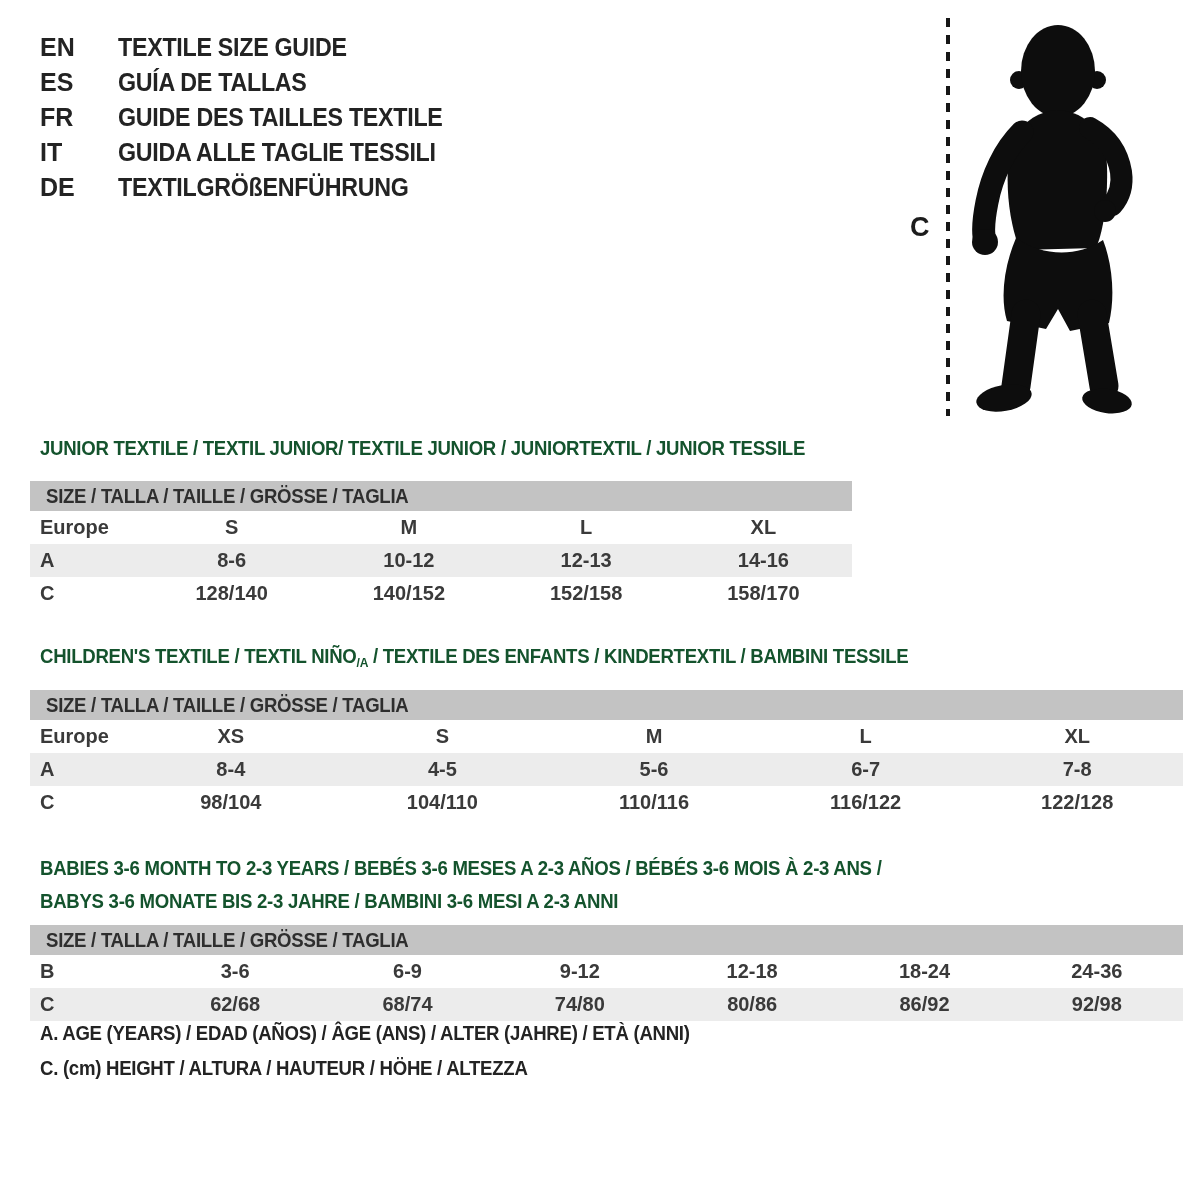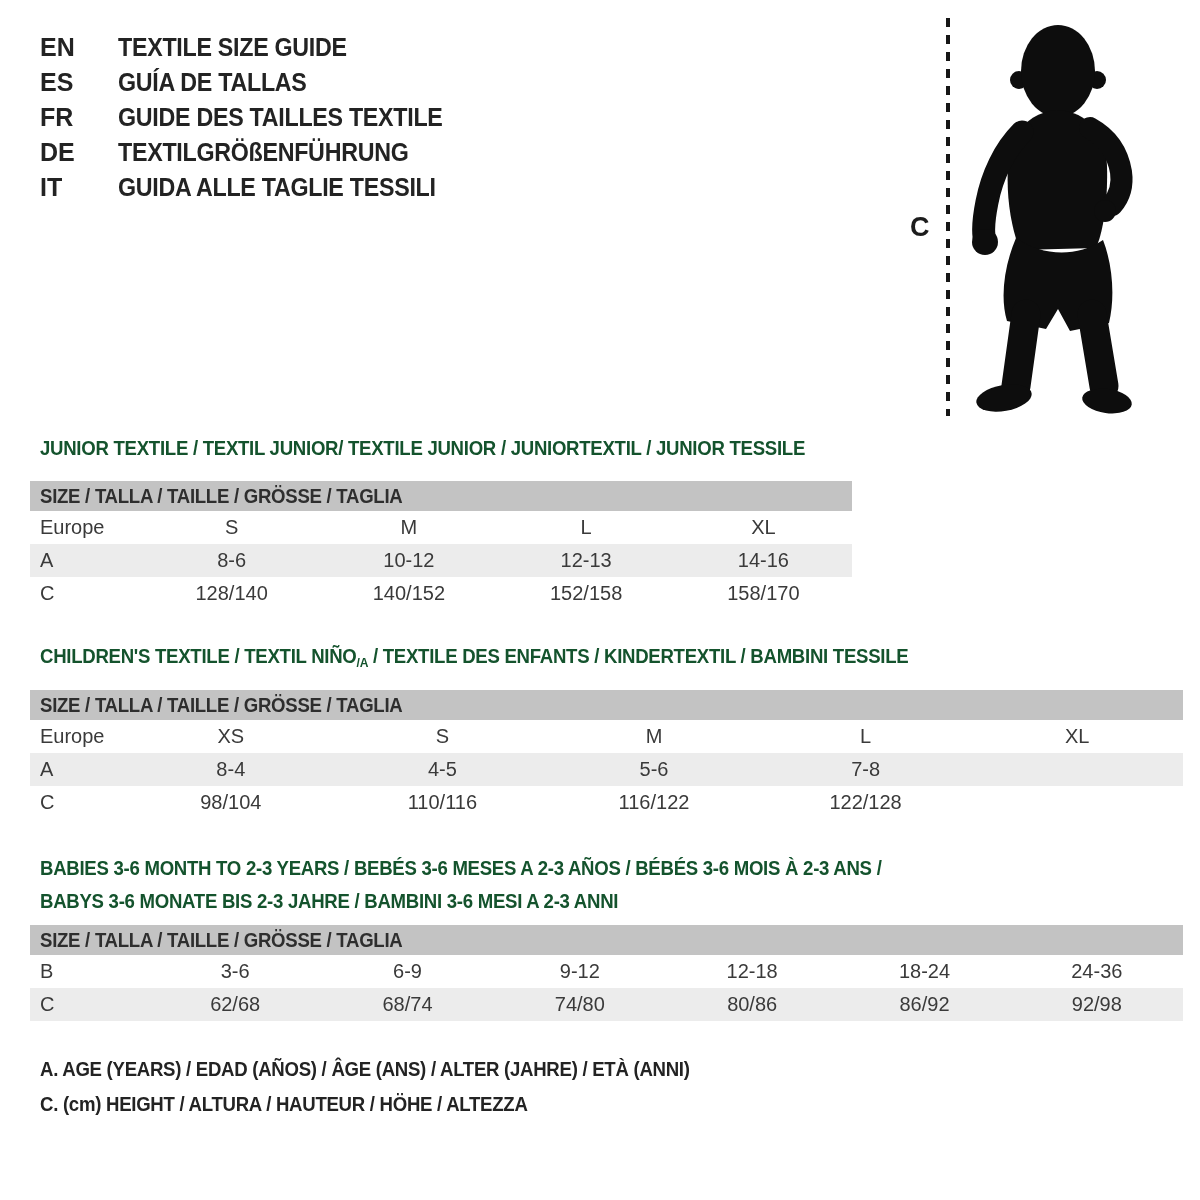--- a/index.html
+++ b/index.html
@@ -18,34 +18,34 @@
              background:repeating-linear-gradient(to bottom,#161616 0 9px,transparent 9px 17px);}
   .measure-c{position:absolute;left:910px;top:212px;font-size:27px;font-weight:bold;color:#1c1c1c;}
 
   
   .section-title{position:absolute;left:40px;font-size:20px;font-weight:bold;color:#14532d;white-space:nowrap;line-height:24px;}
   .section-title .sub{font-size:13px;vertical-align:-4px;}
 
   
   .size-table{position:absolute;left:30px;}
   .size-header{height:30px;line-height:30px;background:#c3c3c3;font-size:20px;font-weight:bold;
-               padding-left:10px;color:#2e2e2e;}
-  .trow{display:grid;height:33px;line-height:33px;font-size:20px;font-weight:normal;color:#3a3a3a;}
+               padding-left:16px;color:#2e2e2e;}
+  .trow{display:grid;height:33px;line-height:33px;font-size:20px;font-weight:bold;color:#3a3a3a;}
   .trow.shaded{background:#ececec;}
   .tlabel{padding-left:10px;text-align:left;}
   .tcell{text-align:center;}
   .t-junior{width:822px;}
   .t-junior .trow{grid-template-columns:113px repeat(4,1fr);}
   .t-children{width:1153px;}
   .t-children .trow{grid-template-columns:95px repeat(5,1fr);}
   .t-babies{width:1153px;}
   .t-babies .trow{grid-template-columns:119px repeat(6,1fr);}
 
   
-  .legend{position:absolute;left:40px;top:1052px;}
+  .legend{position:absolute;left:40px;top:1016px;}
   .legend-line{height:35px;line-height:35px;font-size:20px;font-weight:bold;color:#232323;white-space:nowrap;}
 
   svg .ink{fill:#0d0d0d;}
   svg .stroke-ink{stroke:#0d0d0d;fill:none;stroke-linecap:round;}
 </style>
 </head>
 <body>
 
 <div class="screen">
 
@@ -56,26 +56,26 @@
     </div>
     <div class="lang-row">
       <span class="lang-code">ES</span>
       <span class="cond">GUÍA DE TALLAS</span>
     </div>
     <div class="lang-row">
       <span class="lang-code">FR</span>
       <span class="cond">GUIDE DES TAILLES TEXTILE</span>
     </div>
     <div class="lang-row">
+      <span class="lang-code">IT</span>
+      <span class="cond">GUIDA ALLE TAGLIE TESSILI</span>
+    </div>
+    <div class="lang-row">
       <span class="lang-code">DE</span>
       <span class="cond">TEXTILGRÖßENFÜHRUNG</span>
-    </div>
-    <div class="lang-row">
-      <span class="lang-code">IT</span>
-      <span class="cond">GUIDA ALLE TAGLIE TESSILI</span>
     </div>
   </div>
 
   <div class="measure-c">C</div>
   <div class="dash-line"></div>
 
   <div class="figure-wrap">
     <svg width="170" height="406" viewBox="0 0 170 406" xmlns="http://www.w3.org/2000/svg">
       <circle class="ink" cx="53" cy="66" r="9"></circle>
       <circle class="ink" cx="131" cy="66" r="9"></circle>
@@ -136,25 +136,27 @@
         <span class="tcell">S</span>
         <span class="tcell">M</span>
         <span class="tcell">L</span>
         <span class="tcell">XL</span>
       </div>
       <div class="trow shaded">
         <span class="tlabel">A</span>
         <span class="tcell">8-4</span>
         <span class="tcell">4-5</span>
         <span class="tcell">5-6</span>
+        <span class="tcell">6-7</span>
         <span class="tcell">7-8</span>
       </div>
       <div class="trow">
         <span class="tlabel">C</span>
         <span class="tcell">98/104</span>
+        <span class="tcell">104/110</span>
         <span class="tcell">110/116</span>
         <span class="tcell">116/122</span>
         <span class="tcell">122/128</span>
       </div>
     </div>
 
   <div class="section-title" style="top:852px;line-height:33px;">
     <span class="cond">BABIES 3-6 MONTH TO 2-3 YEARS / BEBÉS 3-6 MESES A 2-3 AÑOS / BÉBÉS 3-6 MOIS À 2-3 ANS /</span><br>
     <span class="cond">BABYS 3-6 MONATE BIS 2-3 JAHRE / BAMBINI 3-6 MESI A 2-3 ANNI</span>
   </div>

